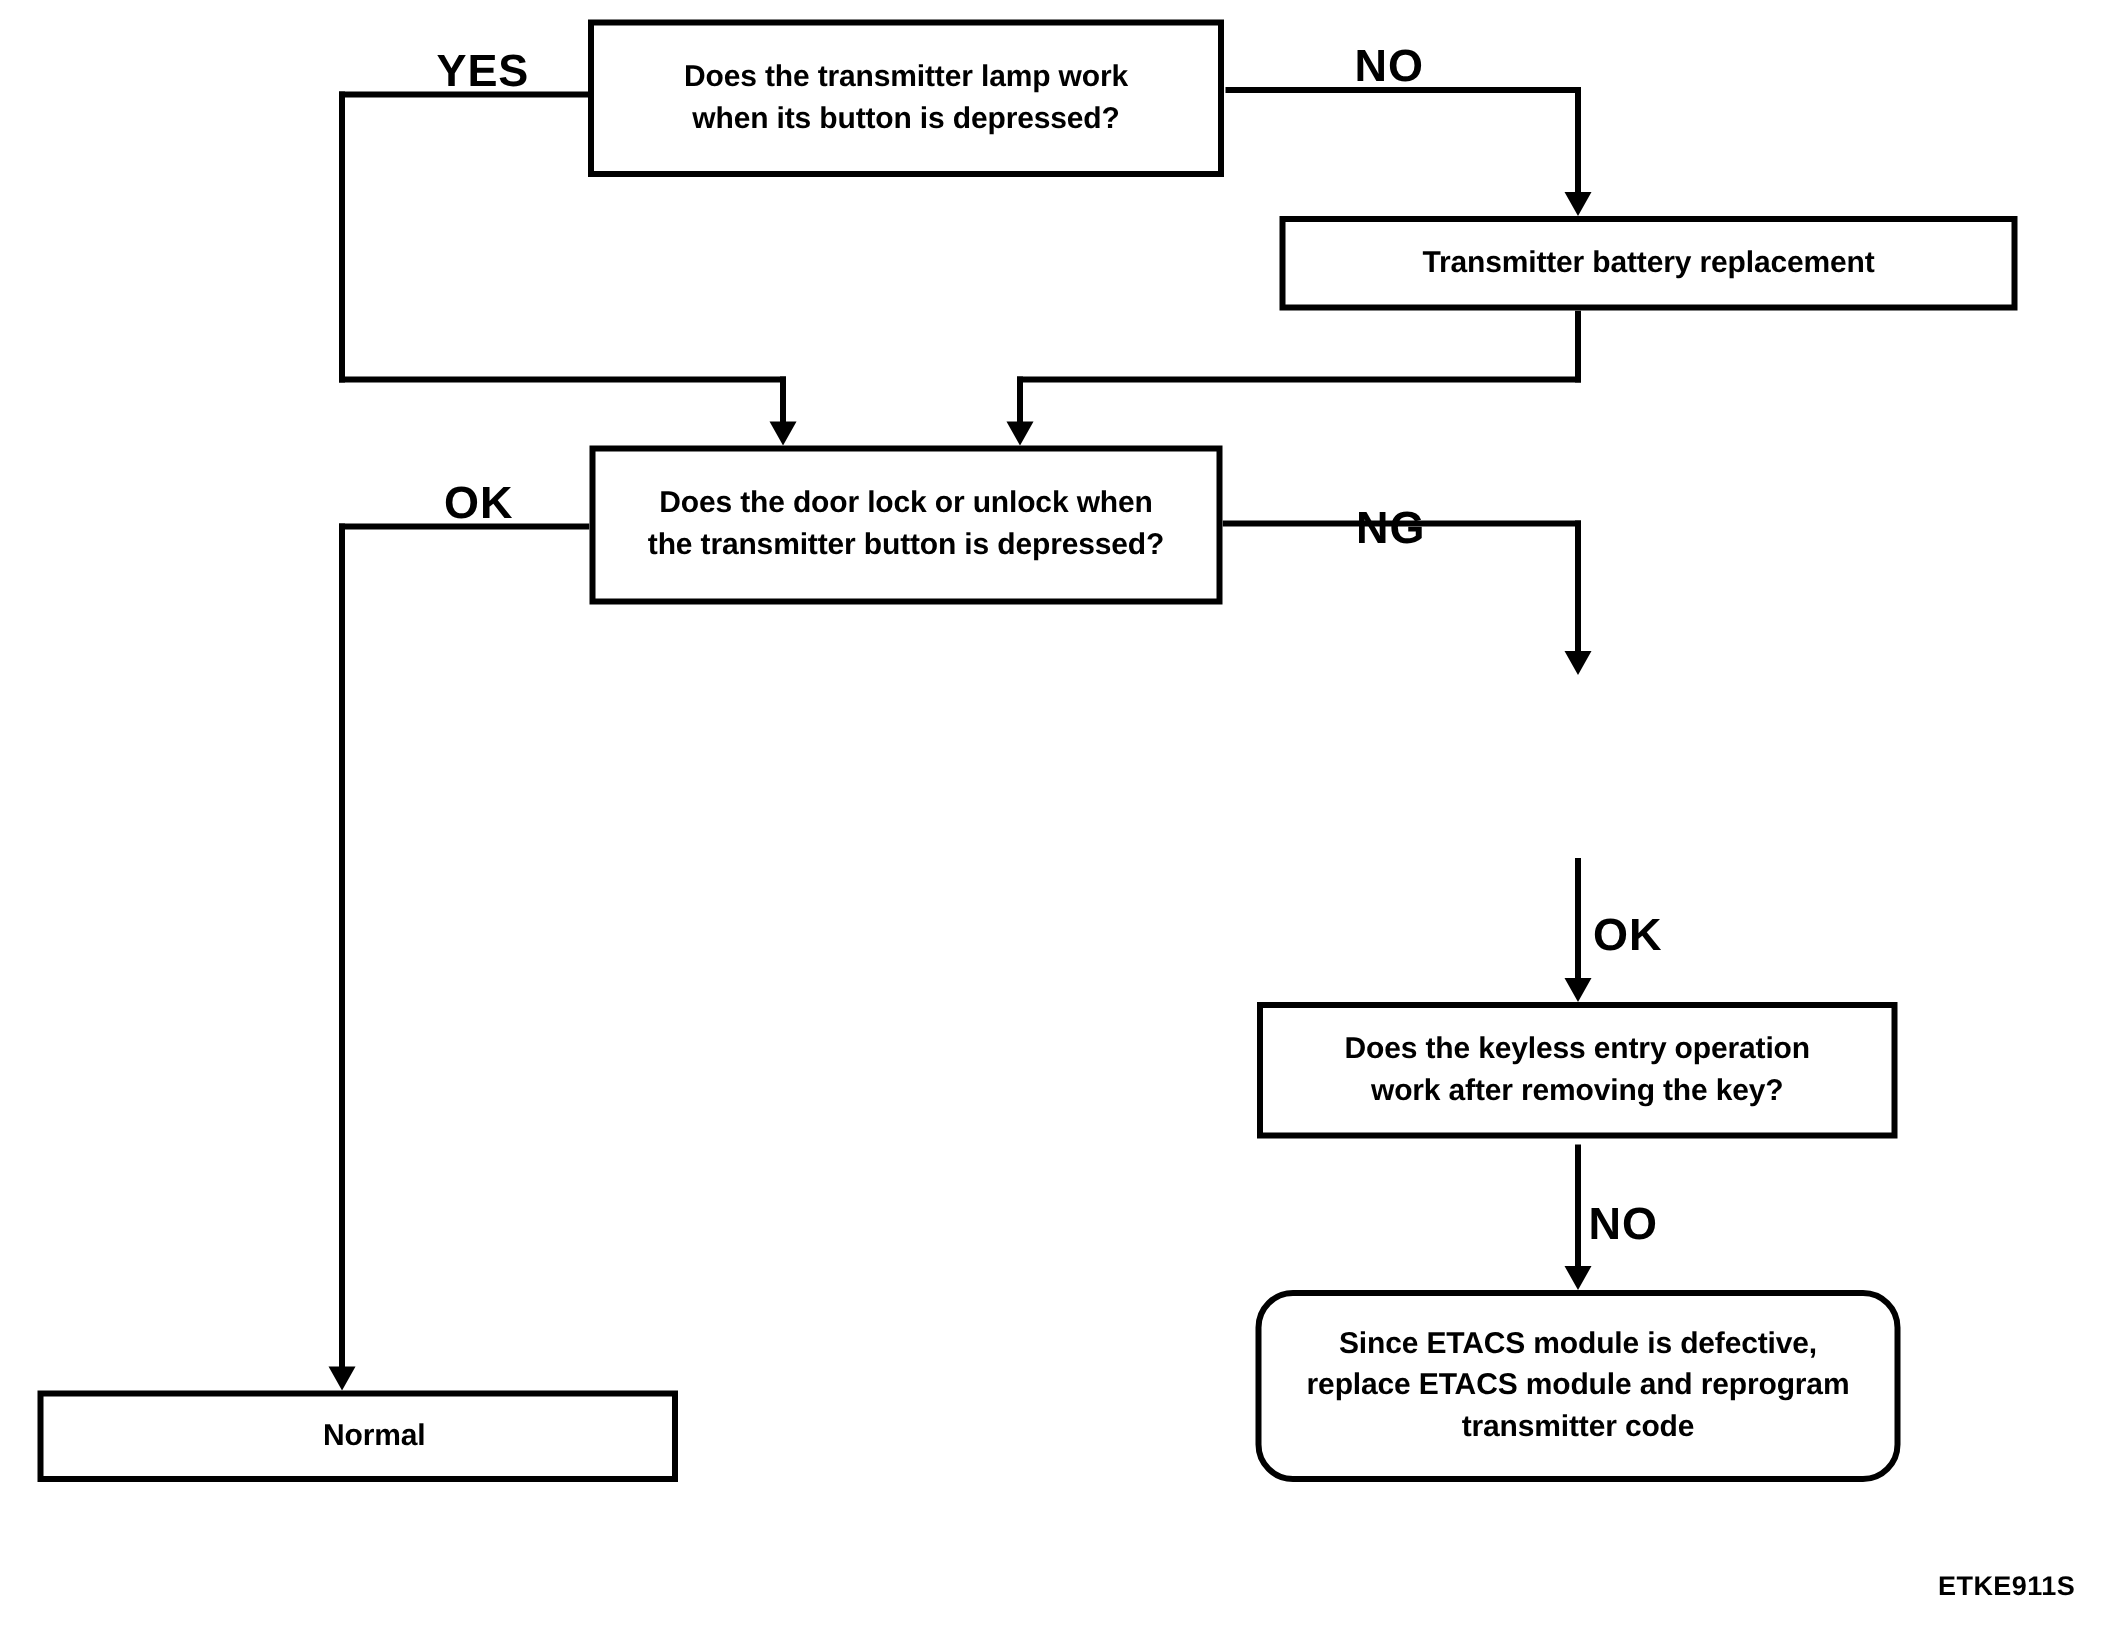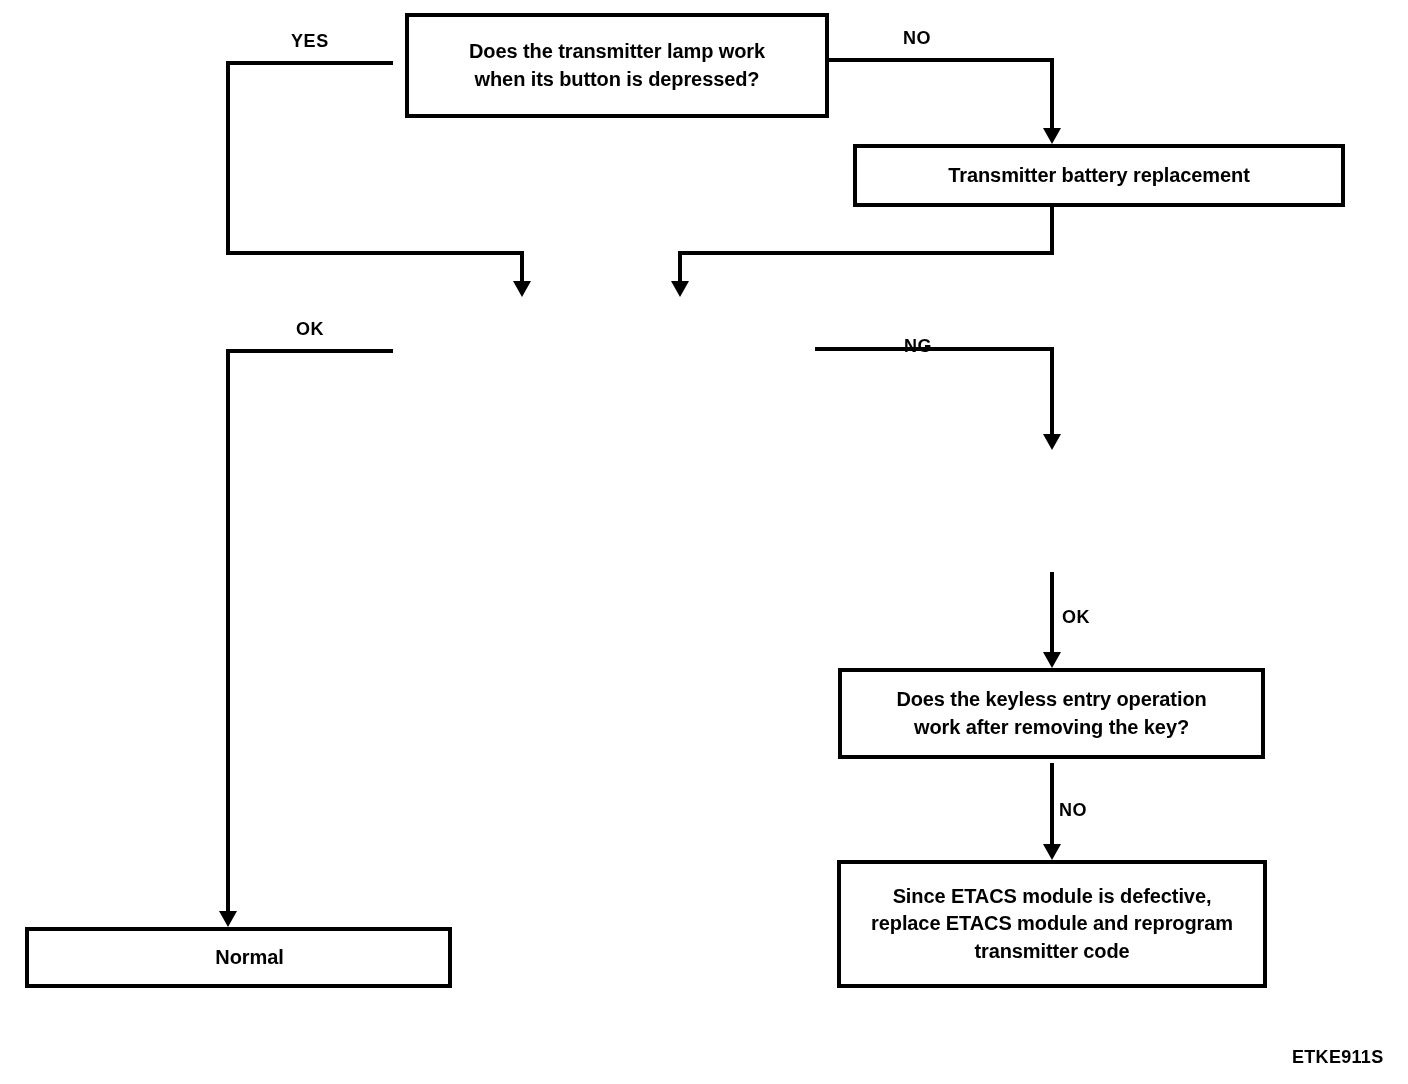--- a/index.html
+++ b/index.html
@@ -42,48 +42,50 @@
     width: 0;
     height: 0;
     border-left: 9px solid transparent;
     border-right: 9px solid transparent;
     border-top: 16px solid #000000;
     z-index: 1;
   }
   .edge-label {
     position: absolute;
     font-weight: bold;
-    font-size: 18px;
+    font-size: 30px;
     letter-spacing: 0.6px;
     z-index: 3;
   }
   .figure-code {
     position: absolute;
     font-weight: bold;
     font-size: 18px;
     letter-spacing: 0.3px;
     z-index: 3;
   }
 </style>
 </head>
 <body>
 
 <div class="canvas">
 
-  <div class="node" style="left:405px; top:13px; width:424px; height:105px;">Does the transmitter lamp work
+  <div class="node" style="left:392px; top:13px; width:424px; height:105px;">Does the transmitter lamp work
 when its button is depressed?</div>
 
   <div class="node" style="left:853px; top:144px; width:492px; height:63px;">Transmitter battery replacement</div>
 
+  <div class="node" style="left:393px; top:297px; width:422px; height:106px;">Does the door lock or unlock when
+the transmitter button is depressed?</div>
 
 
   <div class="node" style="left:838px; top:668px; width:427px; height:91px;">Does the keyless entry operation
 work after removing the key?</div>
 
-  <div class="node" style="left:837px; top:860px; width:430px; height:128px;">Since ETACS module is defective,
+  <div class="node" style="left:837px; top:860px; width:430px; height:128px;border-radius:25px;">Since ETACS module is defective,
 replace ETACS module and reprogram
 transmitter code</div>
 
   <div class="node" style="left:25px; top:927px; width:427px; height:61px;padding-left:22px;">Normal</div>
 
   <div class="seg" style="left:226px; top:61px; width:167px; height:4px;"></div>
   <div class="seg" style="left:226px; top:61px; width:4px; height:194px;"></div>
   <div class="seg" style="left:226px; top:251px; width:298px; height:4px;"></div>
   <div class="seg" style="left:520px; top:251px; width:4px; height:31px;"></div>
   <div class="arrow-down" style="left:513px; top:281px;"></div>

